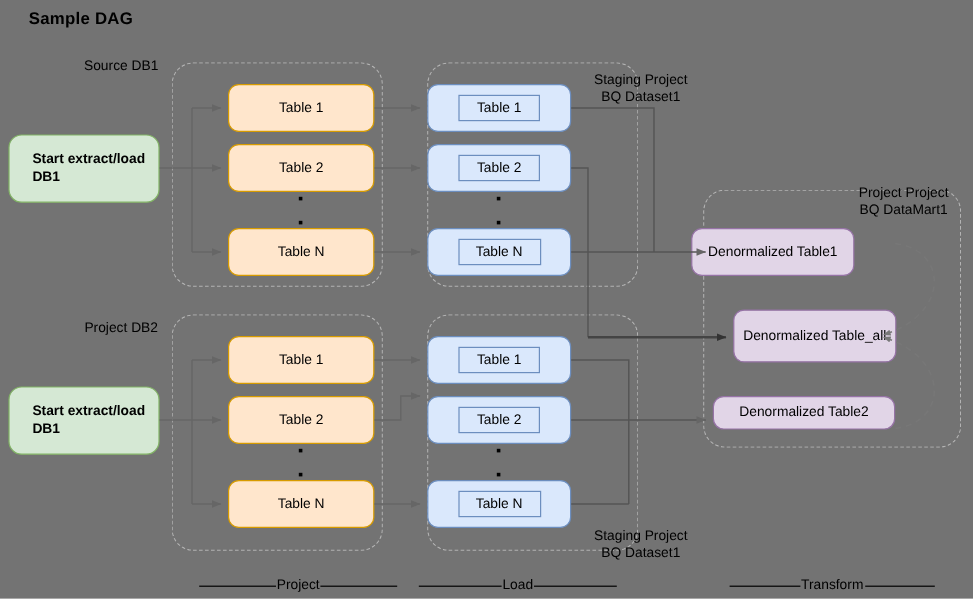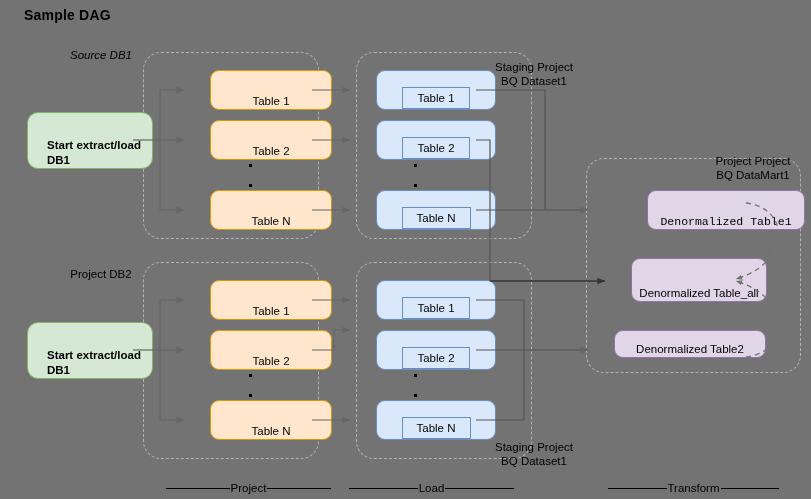--- a/index.html
+++ b/index.html
@@ -42,29 +42,28 @@
   
   .group {
     border: 1.2px dashed #b3b3b3;
     border-radius: 18px;
     background: transparent;
   }
 
   
   .node {
     display: flex;
-    align-items: flex-end;
+    align-items: center;
     justify-content: center;
     text-align: center;
     font-size: 11.5px;
     line-height: 15px;
     border-radius: 9px;
     border-width: 1.2px;
     border-style: solid;
-    margin-left: 20px;
   }
   .node-green {
     background: #d5e8d4;
     border-color: #82b366;
     border-radius: 11px;
     justify-content: flex-start;
     text-align: left;
     padding-left: 19px;
     font-weight: bold;
   }
@@ -130,21 +129,21 @@
   <div class="abs title" style="left:24px; top:7px;">Sample DAG</div>
 
   <div class="abs group" style="left:143px; top:52px; width:176px; height:187px;"></div>
   <div class="abs group" style="left:356px; top:52px; width:176px; height:187px;"></div>
 
   <div class="abs group" style="left:143px; top:262px; width:176px; height:197px;"></div>
   <div class="abs group" style="left:356px; top:262px; width:176px; height:197px;"></div>
 
   <div class="abs group" style="left:586px; top:158px; width:215px; height:215px;"></div>
 
-  <div class="abs lbl" style="left:36px; top:48px; width:130px;font-style:italic;">Source DB1</div>
+  <div class="abs lbl" style="left:36px; top:48px; width:130px;">Source DB1</div>
   <div class="abs lbl" style="left:36px; top:267px; width:130px;">Project DB2</div>
 
   <div class="abs lbl" style="left:478px; top:60px; width:112px;">Staging Project
 BQ Dataset1</div>
   <div class="abs lbl" style="left:478px; top:440px; width:112px;">Staging Project
 BQ Dataset1</div>
 
   <div class="abs lbl" style="left:695px; top:154px; width:116px;">Project Project
 BQ DataMart1</div>
 
@@ -204,21 +203,21 @@
     <span class="inner-box">Table 2</span>
   </div>
   <div class="abs node node-blue" style="left:356px; top:400px; width:120px; height:40px;">
     <span class="inner-box">Table N</span>
   </div>
   <div class="abs dots" style="left:414px; top:372px; width:6px; height:28px;">
     <i class="dot" style="left:0; top:2px;"></i>
     <i class="dot" style="left:0; top:22px;"></i>
   </div>
 
-  <div class="abs node node-purple" style="left:627px; top:190px; width:158px; height:40px;font-family:Liberation Mono, monospace;">
+  <div class="abs node node-purple" style="left:576px; top:190px; width:136px; height:40px;">
     <span>Denormalized Table1</span>
   </div>
   <div class="abs node node-purple" style="left:611px; top:258px; width:136px; height:44px;">
     <span>Denormalized
 Table_all</span>
   </div>
   <div class="abs node node-purple" style="left:594px; top:330px; width:152px; height:28px;">
     <span>Denormalized Table2</span>
   </div>
 

